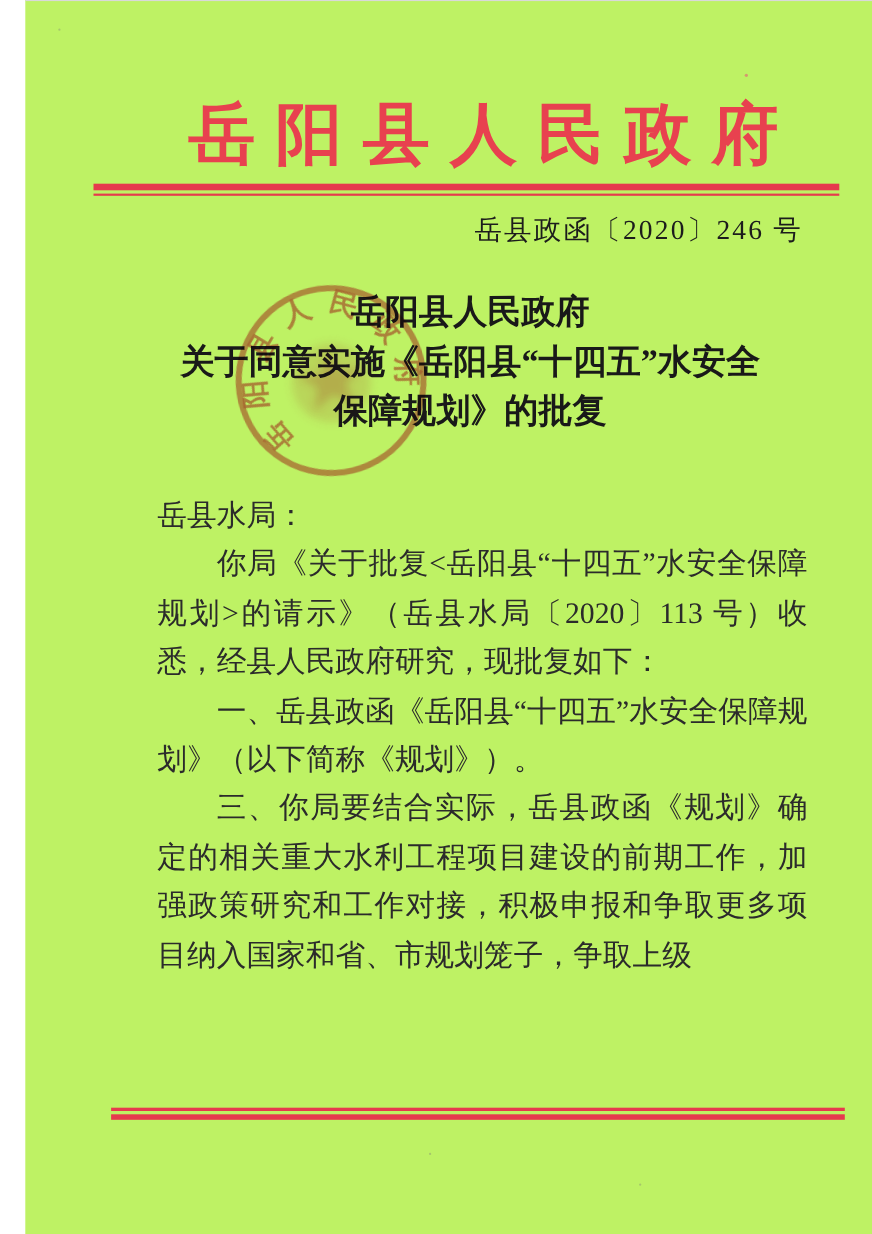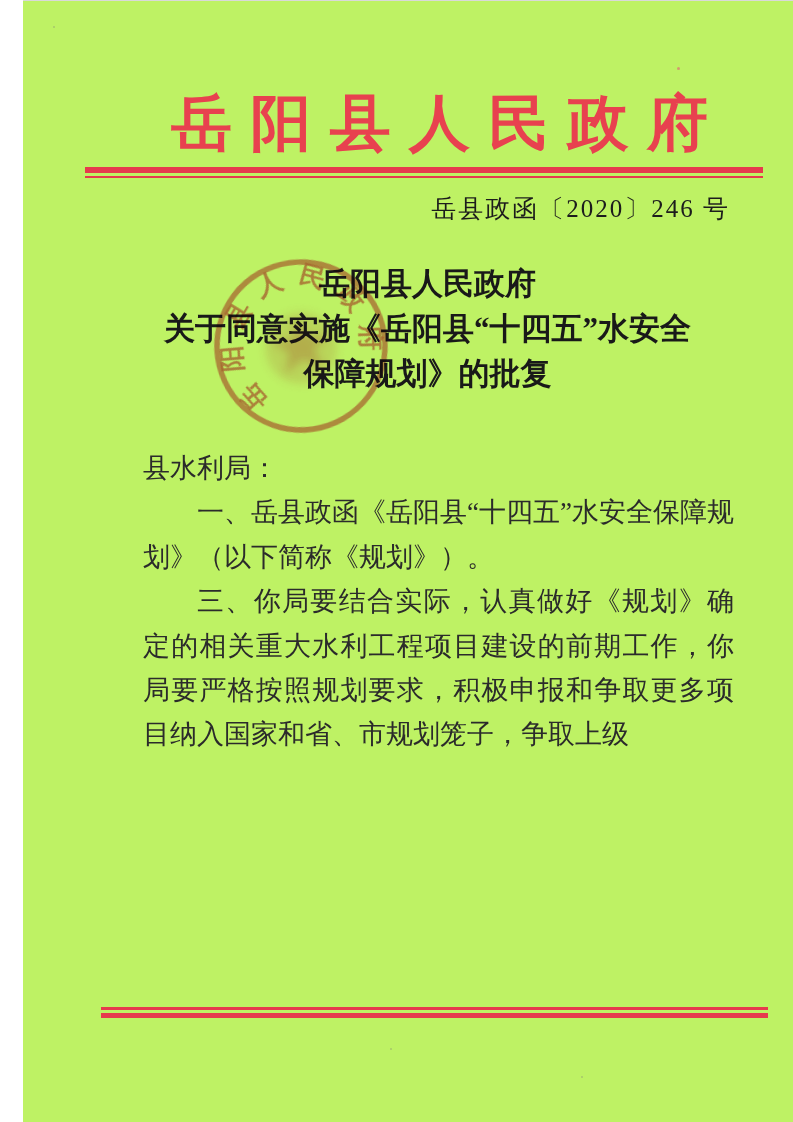--- a/index.html
+++ b/index.html
@@ -147,23 +147,24 @@
 
     <circle cx="90" cy="92" r="36" fill="rgba(221,91,107,0.20)" filter="url(#heavyBlur)"></circle>
     <polygon points="90,62 98.5,82 120,82 103,95 109.5,116 90,103.5 70.5,116 77,95 60,82 81.5,82" fill="rgba(221,91,107,0.35)" filter="url(#heavyBlur)"></polygon>
 
     <text font-size="26" letter-spacing="13" fill="rgba(219,85,100,0.78)" filter="url(#softBlur)" transform="rotate(-52 90 90)" font-weight="700">
       <textPath href="#sealArc" startOffset="0">岳阳县人民政府</textPath>
     </text>
   </svg>
 
   <div class="body-text">
-    <p class="salutation">县水利局：</p>
+    <p class="salutation">岳县水局：</p>
+    <p class="para">你局《关于批复&lt;岳阳县“十四五”水安全保障规划&gt;的请示》（岳县水局〔2020〕113 号）收悉，经县人民政府研究，现批复如下：</p>
     <p class="para">一、岳县政函《岳阳县“十四五”水安全保障规划》（以下简称《规划》）。</p>
-    <p class="para">三、你局要结合实际，认真做好《规划》确定的相关重大水利工程项目建设的前期工作，你局要严格按照规划要求，积极申报和争取更多项目纳入国家和省、市规划笼子，争取上级</p>
+    <p class="para">三、你局要结合实际，岳县政函《规划》确定的相关重大水利工程项目建设的前期工作，加强政策研究和工作对接，积极申报和争取更多项目纳入国家和省、市规划笼子，争取上级</p>
   </div>
 
   <div class="rule-bottom">
     <div class="thin"></div>
     <div class="gap"></div>
     <div class="thick"></div>
   </div>
 
   <div class="speck pink" style="left:654px; top:67px;"></div>
   <div class="speck gray" style="left:30px;  top:26px;"></div>

